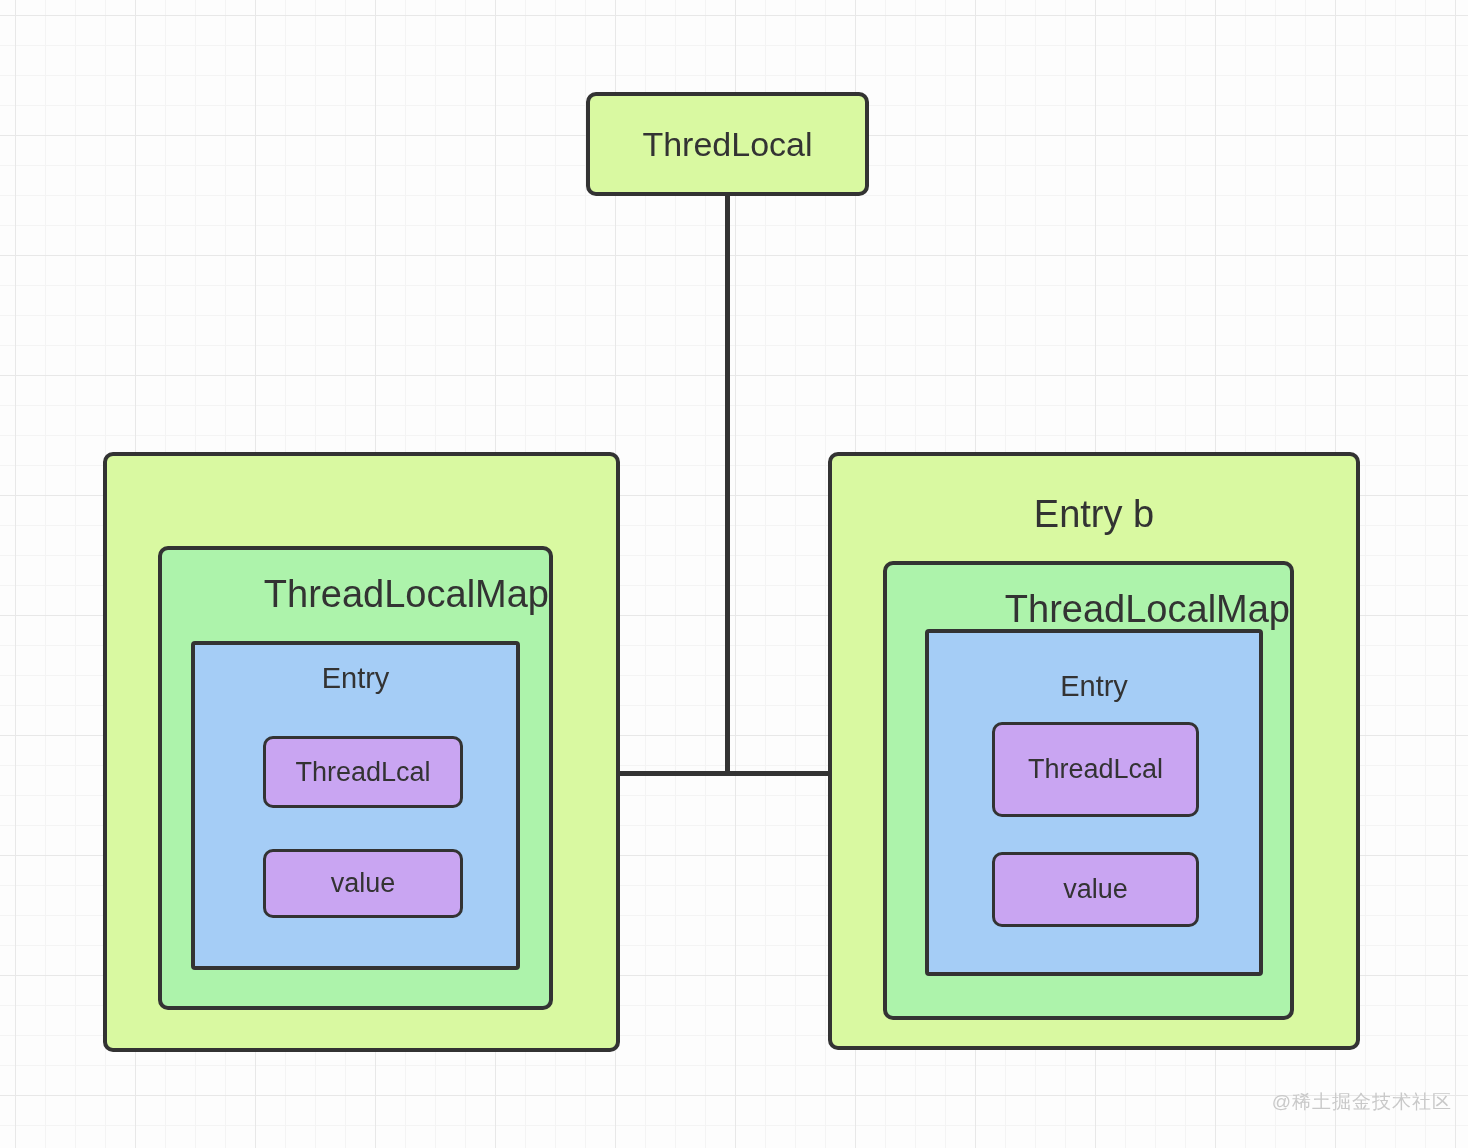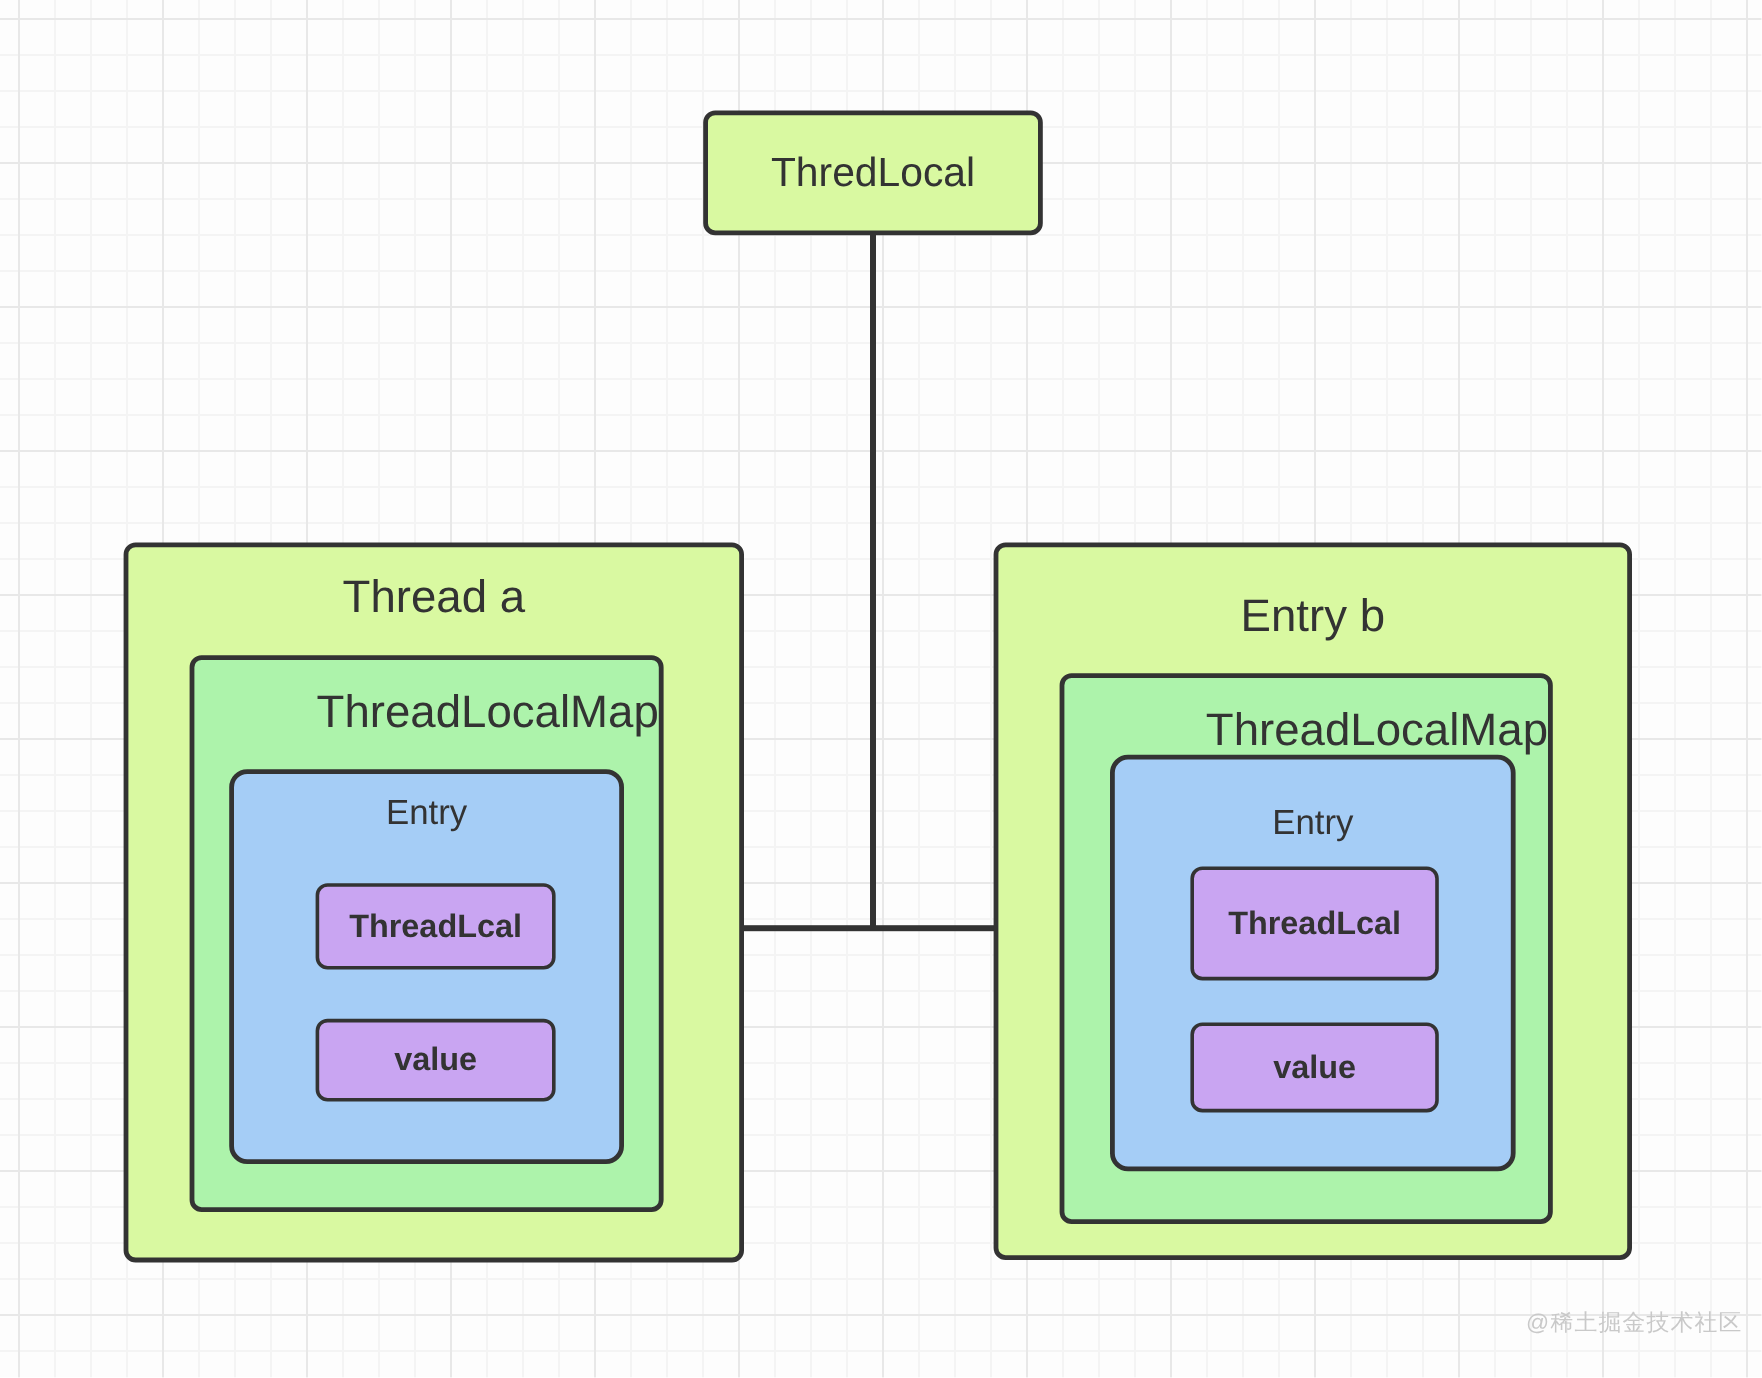--- a/index.html
+++ b/index.html
@@ -63,39 +63,39 @@
   .map-title{
     position:absolute; left:0; right:0;
     text-align:right;
     font-size:38px; font-weight:400;
     line-height:1.2;
   }
   #map-a .map-title{ top:22px; }
   #map-b .map-title{ top:22px; }
   .entry{
     background:var(--node-blue);
-    border-radius:15px;
+    border-radius:4px;
   }
   #entry-a{ left:29px; top:91px; width:329px; height:329px; }
   #entry-b{ left:38px; top:64px; width:338px; height:347px; }
   .entry-title{
     position:absolute; left:0; right:0;
     text-align:center;
     font-size:29px; font-weight:500;
     line-height:1.2;
   }
   #entry-a .entry-title{ top:16px; }
   #entry-b .entry-title{ top:36px; }
   .kv{
     position:absolute;
     background:var(--node-purple);
     border:3px solid var(--stroke);
     border-radius:10px;
     display:flex; align-items:center; justify-content:center;
-    font-size:27px; font-weight:700;
+    font-size:27px; font-weight:400;
   }
   #key-a{ left:68px; top:91px; width:200px; height:72px; }
   #value-a{ left:68px; top:204px; width:200px; height:69px; }
   #key-b{ left:63px; top:89px; width:207px; height:95px; }
   #value-b{ left:63px; top:219px; width:207px; height:75px; }
   .line{
     position:absolute;
     background:var(--stroke);
   }
   #conn-vertical{ left:725px; top:194px; width:5px; height:581px; }
@@ -130,21 +130,20 @@
   <div class="node root-node">
     <span>ThredLocal</span>
   </div>
 
   <div class="line" id="conn-vertical"></div>
   <div class="line" id="conn-horizontal"></div>
   <div class="arrowhead" id="arrow-left"></div>
   <div class="arrowhead" id="arrow-right"></div>
 
   <div class="node thread" id="thread-a">
-    <div class="thread-title">Thread a</div>
     <div class="node map" id="map-a">
       <div class="map-title">ThreadLocalMap</div>
       <div class="node entry" id="entry-a">
         <div class="entry-title">Entry</div>
         <div class="kv" id="key-a">
           <span>ThreadLcal</span>
         </div>
         <div class="kv" id="value-a">
           <span>value</span>
         </div>

